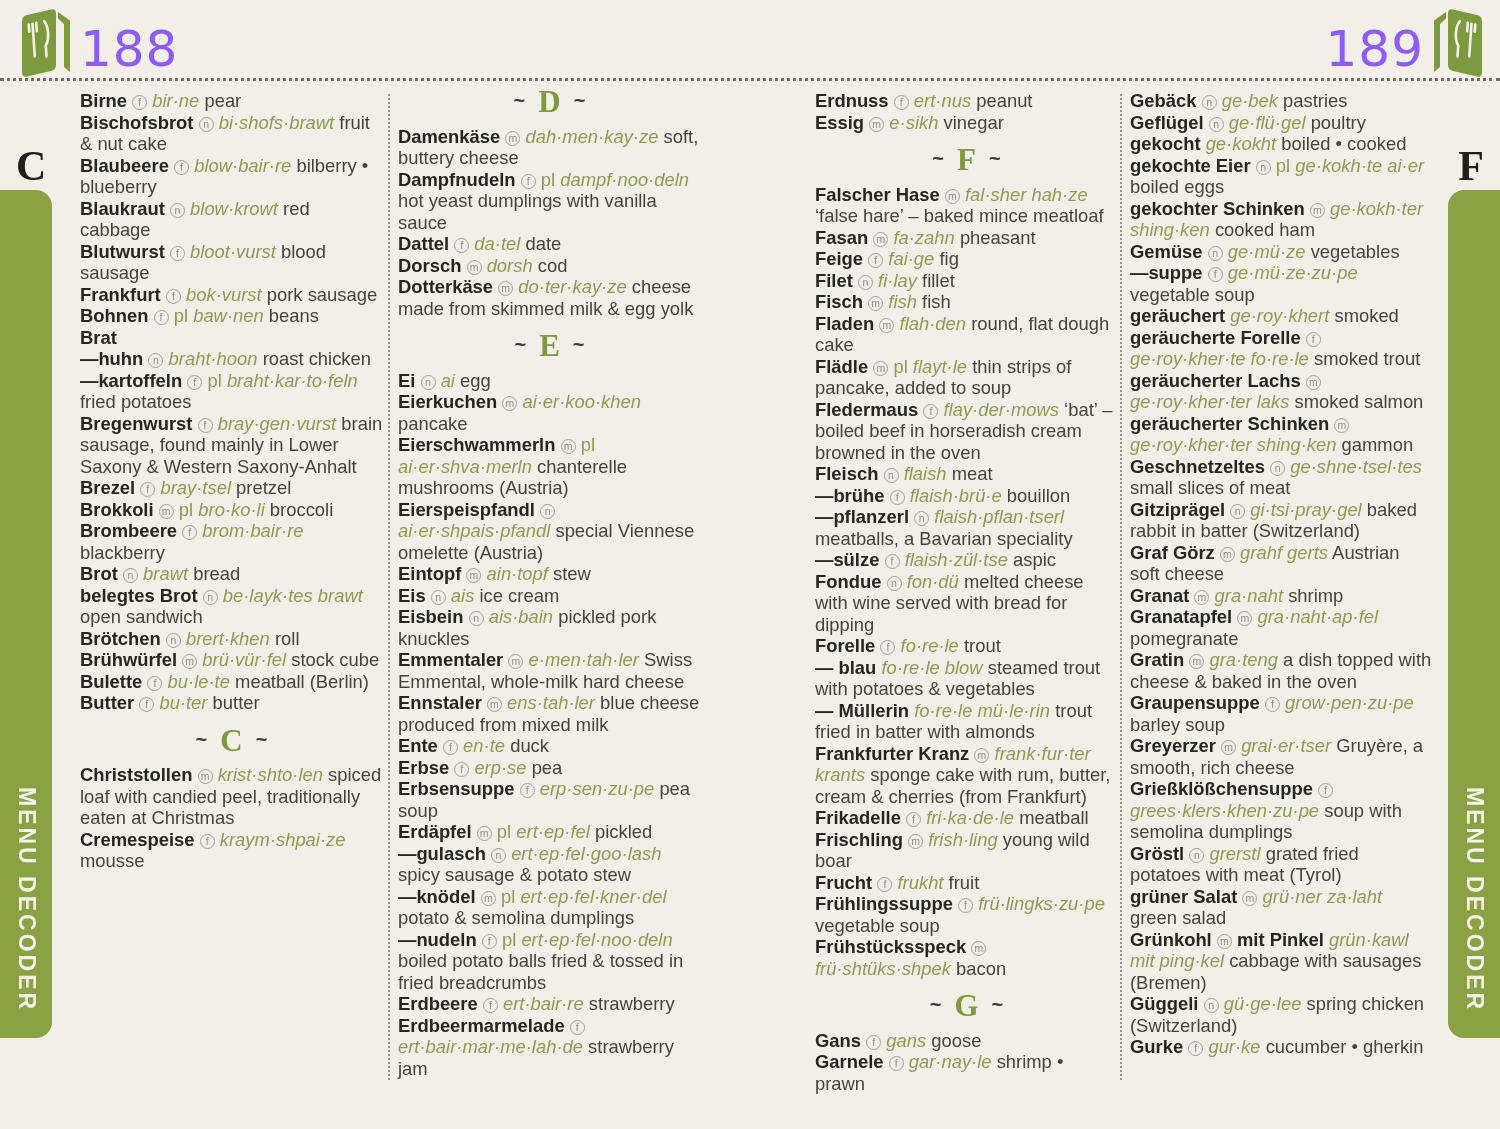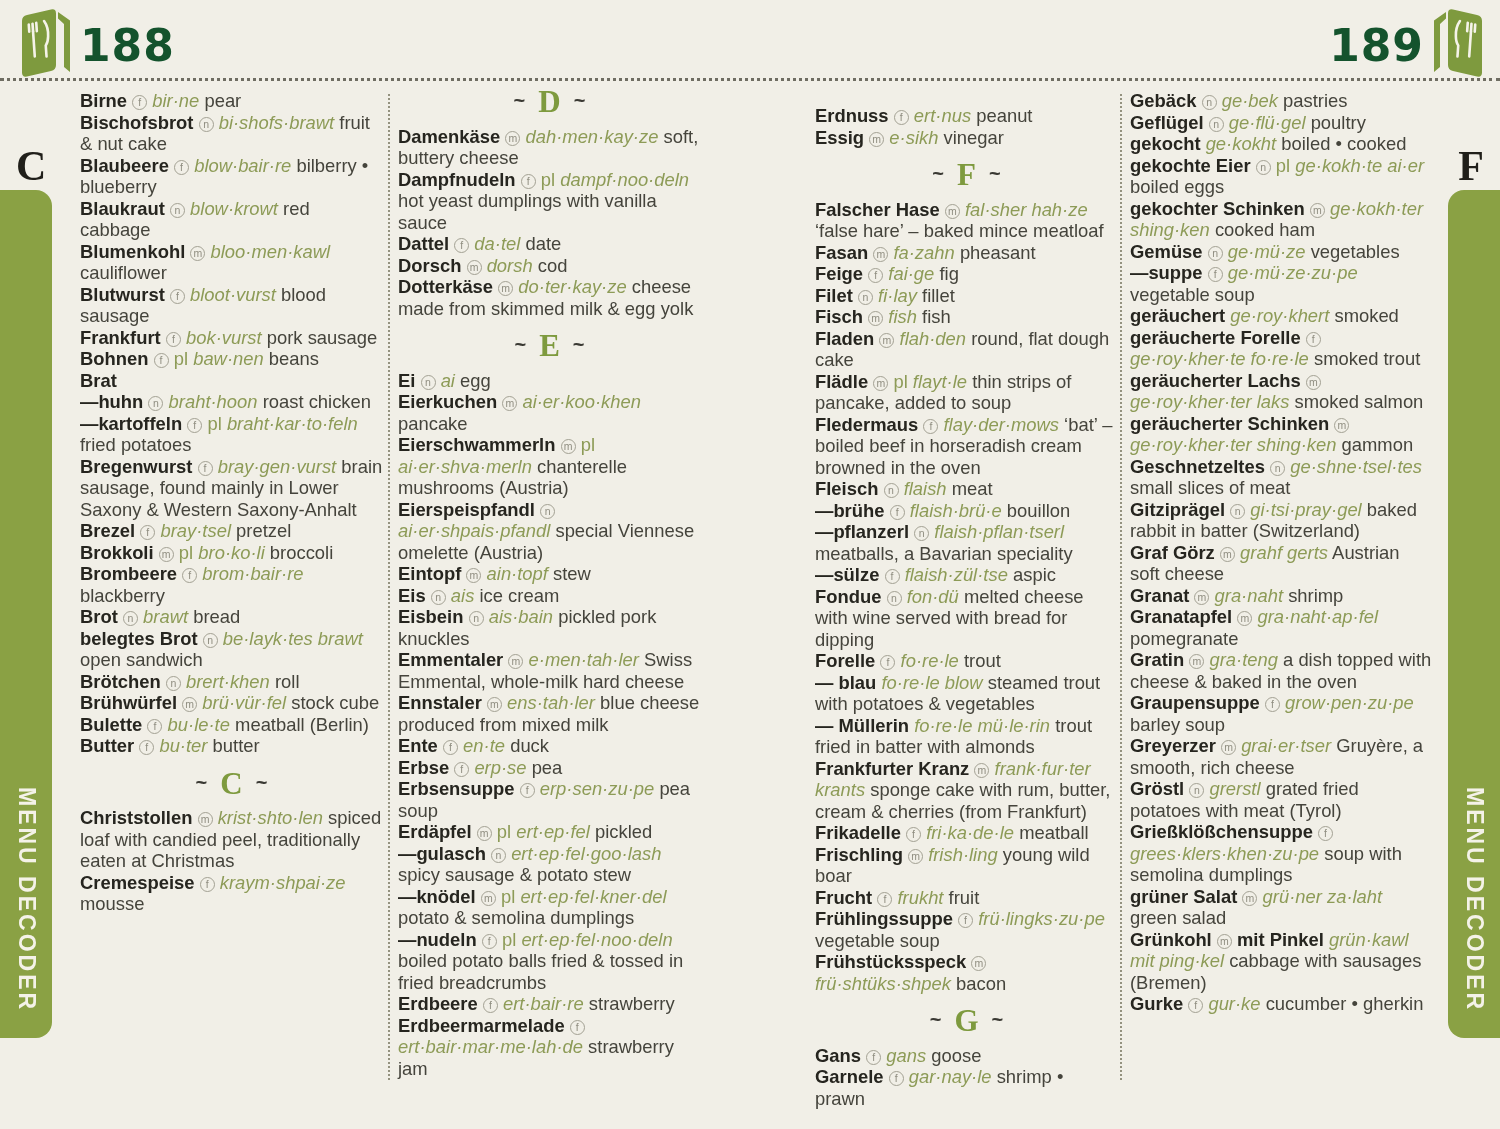--- a/index.html
+++ b/index.html
@@ -5,22 +5,22 @@
   html,body{margin:0;padding:0;}
   body{
     width:1500px;height:1129px;position:relative;overflow:hidden;
     background:#f1efe7;
     font-family:"Liberation Sans", sans-serif;
     -webkit-font-smoothing:antialiased;
   }
   
   .pagenum{
     position:absolute;top:20px;
-    font-family:"DejaVu Sans", sans-serif;font-weight:bold;
-    font-size:44px;color:#14532d;letter-spacing:1px;
+    font-family:"DejaVu Sans", sans-serif;font-weight:normal;
+    font-size:50px;color:#8b5cf6;letter-spacing:1px;
   }
   #pagenum-left{left:80px;}
   #pagenum-right{right:76px;}
   .book-icon{position:absolute;top:8px;}
   #icon-left{left:18px;}
   #icon-right{right:14px;transform:scaleX(-1);}
   .header-rule{
     position:absolute;top:78px;left:0;right:0;height:0;
     border-top:3px dotted #6f6d62;
   }
@@ -43,21 +43,21 @@
     writing-mode:vertical-rl;white-space:nowrap;
     color:#f4f2e8;font-weight:bold;font-size:23px;letter-spacing:3px;
   }
   
   .col{
     position:absolute;top:90px;width:303px;
     font-size:18.4px;line-height:21.5px;color:#45443c;
   }
   #col1{left:80px;}
   #col2{left:398px;}
-  #col3{left:815px;margin-top:15px;}
+  #col3{left:815px;}
   #col4{left:1130px;}
   .vrule{
     position:absolute;top:94px;height:986px;width:0;
     border-left:2px dotted #94927f;
   }
   #vrule-left{left:388px;}
   #vrule-right{left:1120px;}
   
   .entry{margin:0;}
   .entry .w{font-weight:bold;color:#26251f;}
@@ -119,21 +119,20 @@
 <div id="letter-right" class="margin-letter">F</div>
 <div id="tab-right" class="tab">
   <span class="vlabel">MENU DECODER</span>
 </div>
 
 <div id="col1" class="col">
     <div class="entry"><span class="w">Birne</span> <span class="gender">f</span> <span class="pron">bir·ne</span> <span class="def">pear</span></div>
     <div class="entry"><span class="w">Bischofsbrot</span> <span class="gender">n</span> <span class="pron">bi·shofs·brawt</span> <span class="def">fruit &amp; nut cake</span></div>
     <div class="entry"><span class="w">Blaubeere</span> <span class="gender">f</span> <span class="pron">blow·bair·re</span> <span class="def">bilberry • blueberry</span></div>
     <div class="entry"><span class="w">Blaukraut</span> <span class="gender">n</span> <span class="pron">blow·krowt</span> <span class="def">red cabbage</span></div>
-    <div class="entry"><span class="w">Blumenkohl</span> <span class="gender">m</span> <span class="pron">bloo·men·kawl</span> <span class="def">cauliflower</span></div>
     <div class="entry"><span class="w">Blutwurst</span> <span class="gender">f</span> <span class="pron">bloot·vurst</span> <span class="def">blood sausage</span></div>
     <div class="entry"><span class="w">Frankfurt</span> <span class="gender">f</span> <span class="pron">bok·vurst</span> <span class="def">pork sausage</span></div>
     <div class="entry"><span class="w">Bohnen</span> <span class="gender">f</span> <span class="pl">pl</span> <span class="pron">baw·nen</span> <span class="def">beans</span></div>
     <div class="entry"><span class="w">Brat</span></div>
     <div class="entry"><span class="w">—huhn</span> <span class="gender">n</span> <span class="pron">braht·hoon</span> <span class="def">roast chicken</span></div>
     <div class="entry"><span class="w">—kartoffeln</span> <span class="gender">f</span> <span class="pl">pl</span> <span class="pron">braht·kar·to·feln</span> <span class="def">fried potatoes</span></div>
     <div class="entry"><span class="w">Bregenwurst</span> <span class="gender">f</span> <span class="pron">bray·gen·vurst</span> <span class="def">brain sausage, found mainly in Lower Saxony &amp; Western Saxony-Anhalt</span></div>
     <div class="entry"><span class="w">Brezel</span> <span class="gender">f</span> <span class="pron">bray·tsel</span> <span class="def">pretzel</span></div>
     <div class="entry"><span class="w">Brokkoli</span> <span class="gender">m</span> <span class="pl">pl</span> <span class="pron">bro·ko·li</span> <span class="def">broccoli</span></div>
     <div class="entry"><span class="w">Brombeere</span> <span class="gender">f</span> <span class="pron">brom·bair·re</span> <span class="def">blackberry</span></div>
@@ -220,18 +219,19 @@
     <div class="entry"><span class="w">geräucherter Lachs</span> <span class="gender">m</span> <span class="pron">ge·roy·kher·ter laks</span> <span class="def">smoked salmon</span></div>
     <div class="entry"><span class="w">geräucherter Schinken</span> <span class="gender">m</span> <span class="pron">ge·roy·kher·ter shing·ken</span> <span class="def">gammon</span></div>
     <div class="entry"><span class="w">Geschnetzeltes</span> <span class="gender">n</span> <span class="pron">ge·shne·tsel·tes</span> <span class="def">small slices of meat</span></div>
     <div class="entry"><span class="w">Gitziprägel</span> <span class="gender">n</span> <span class="pron">gi·tsi·pray·gel</span> <span class="def">baked rabbit in batter (Switzerland)</span></div>
     <div class="entry"><span class="w">Graf Görz</span> <span class="gender">m</span> <span class="pron">grahf gerts</span> <span class="def">Austrian soft cheese</span></div>
     <div class="entry"><span class="w">Granat</span> <span class="gender">m</span> <span class="pron">gra·naht</span> <span class="def">shrimp</span></div>
     <div class="entry"><span class="w">Granatapfel</span> <span class="gender">m</span> <span class="pron">gra·naht·ap·fel</span> <span class="def">pomegranate</span></div>
     <div class="entry"><span class="w">Gratin</span> <span class="gender">m</span> <span class="pron">gra·teng</span> <span class="def">a dish topped with cheese &amp; baked in the oven</span></div>
     <div class="entry"><span class="w">Graupensuppe</span> <span class="gender">f</span> <span class="pron">grow·pen·zu·pe</span> <span class="def">barley soup</span></div>
     <div class="entry"><span class="w">Greyerzer</span> <span class="gender">m</span> <span class="pron">grai·er·tser</span> <span class="def">Gruyère, a smooth, rich cheese</span></div>
+    <div class="entry"><span class="w">Grießklößchensuppe</span> <span class="gender">f</span> <span class="pron">grees·klers·khen·zu·pe</span> <span class="def">soup with semolina dumplings</span></div>
     <div class="entry"><span class="w">Gröstl</span> <span class="gender">n</span> <span class="pron">grerstl</span> <span class="def">grated fried potatoes with meat (Tyrol)</span></div>
-    <div class="entry"><span class="w">Grießklößchensuppe</span> <span class="gender">f</span> <span class="pron">grees·klers·khen·zu·pe</span> <span class="def">soup with semolina dumplings</span></div>
     <div class="entry"><span class="w">grüner Salat</span> <span class="gender">m</span> <span class="pron">grü·ner za·laht</span> <span class="def">green salad</span></div>
     <div class="entry"><span class="w">Grünkohl</span> <span class="gender">m</span> <span class="w">mit Pinkel</span> <span class="pron">grün·kawl mit ping·kel</span> <span class="def">cabbage with sausages (Bremen)</span></div>
+    <div class="entry"><span class="w">Güggeli</span> <span class="gender">n</span> <span class="pron">gü·ge·lee</span> <span class="def">spring chicken (Switzerland)</span></div>
     <div class="entry"><span class="w">Gurke</span> <span class="gender">f</span> <span class="pron">gur·ke</span> <span class="def">cucumber • gherkin</span></div>
   </div>
 
 </body></html>

